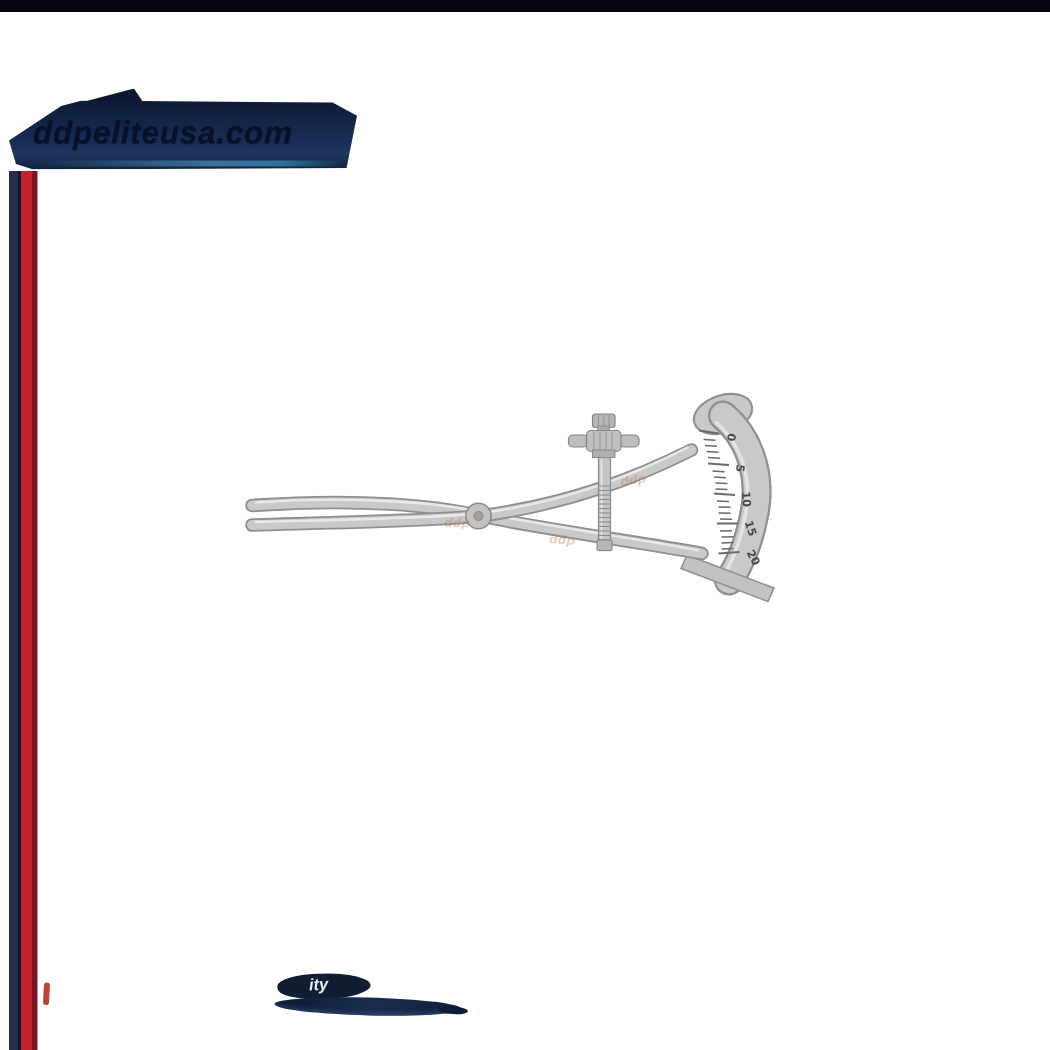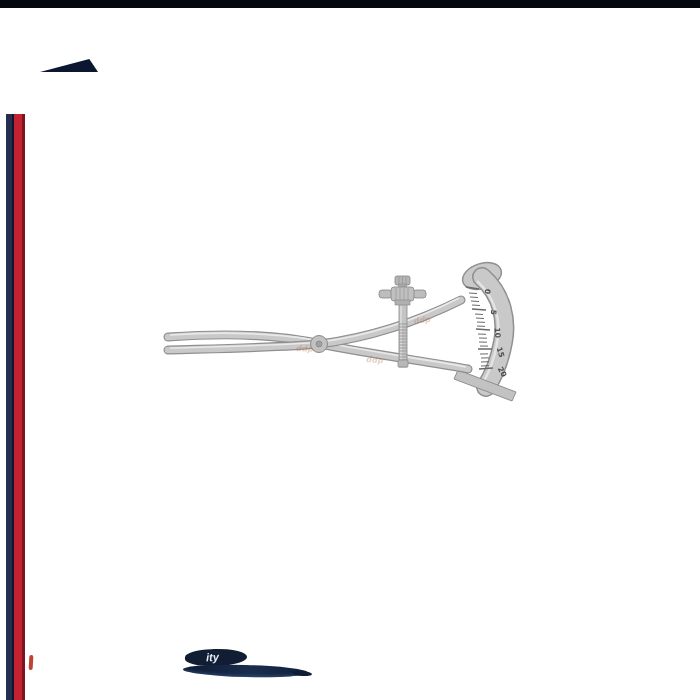--- a/index.html
+++ b/index.html
@@ -47,20 +47,24 @@
   .ddp-mark{font-size:8px;font-style:italic;font-weight:bold;fill:rgba(185,105,65,.32);}
 </style>
 </head>
 <body>
 
 <div id="stage">
 
   <div class="top-bar"></div>
 
   <div class="banner-fold"></div>
+  <div class="banner">
+    <span class="banner-text">ddpeliteusa.com</span>
+    <div class="banner-shine"></div>
+  </div>
 
   <div class="side-ribbon"></div>
   <div class="ribbon-mark"></div>
 
   <svg class="product-svg" width="700" height="700" viewBox="0 0 700 700">
 
     <g>
       <ellipse cx="482" cy="276" rx="20" ry="12.5" fill="#c9c9c9" stroke="#8f8f8f" stroke-width="1.4" transform="rotate(-18 482 276)"></ellipse>
 
       <path d="M482,277 C503,295 507,322 503,342 C499,364 492,378 486,387" fill="none" stroke="#8f8f8f" stroke-width="20" stroke-linecap="round"></path>

